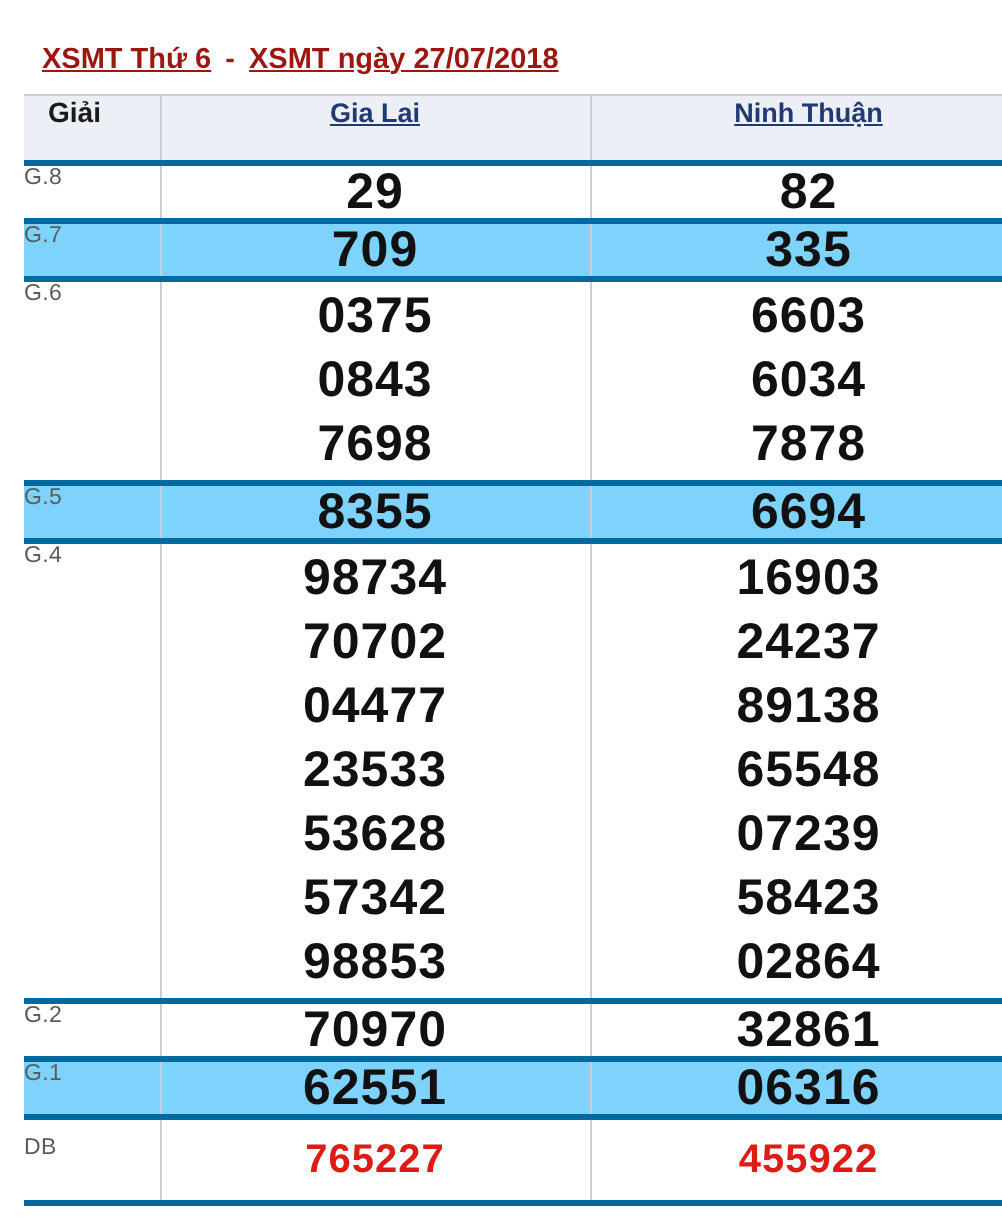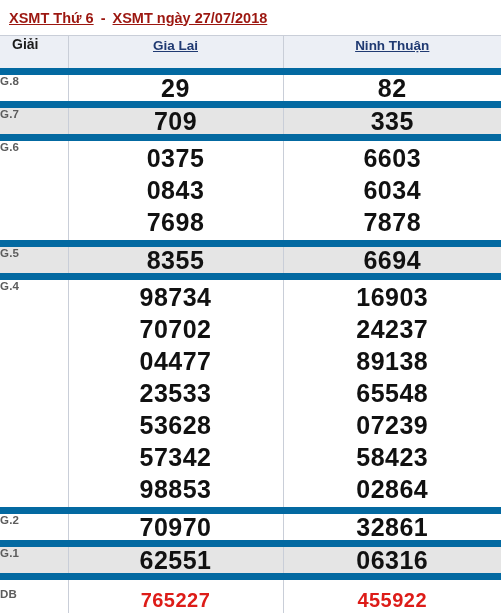--- a/index.html
+++ b/index.html
@@ -11,21 +11,21 @@
     width: 501px;
     height: 613px;
     font-family: "Liberation Sans", sans-serif;
     color: #222222;
     overflow: hidden;
   }
   .page {
     width: 501px;
     height: 613px;
     box-sizing: border-box;
-    padding: 0;
+    padding: 12px;
     position: relative;
   }
   
   .title-bar {
     height: 35px;
     display: flex;
     align-items: center;
     padding-left: 9px;
     box-sizing: border-box;
   }
@@ -52,21 +52,21 @@
     border-top: 1px solid #c9ced8;
     border-bottom: 1px solid #c9ced8;
   }
   .result-table col.c-prize  { width: 68px; }
   .result-table col.c-prov1  { width: 215px; }
   .result-table col.c-prov2  { width: 218px; }
 
   .result-table th,
   .result-table td {
     border-right: 1px solid #c9ced8;
-    border-bottom: 7px solid #0369a1;
+    border-bottom: 3px solid #0369a1;
     padding: 0;
     vertical-align: top;
   }
   .result-table th:last-child,
   .result-table td:last-child {
     border-right: none;
   }
 
   thead th {
     background: #eceff5;
@@ -85,29 +85,29 @@
     text-align: center;
   }
   .prov-link {
     color: #203a72;
     font-size: 13.5px;
     font-weight: bold;
     text-decoration: underline;
     cursor: pointer;
   }
 
-  tbody tr.alt > td { background: #e5e5e5; }
+  tbody tr.alt > td { background: #7dd3fc; }
   tbody tr.plain > td { background: #ffffff; }
 
   .prize-label {
     font-size: 11.5px;
     color: #5c5c5c;
     padding: 7px 0 0 12px;
     letter-spacing: 0.2px;
-    font-weight: bold;
+    font-weight: normal;
   }
   .nums {
     text-align: center;
     padding: 0;
   }
   .num {
     font-size: 25px;
     font-weight: bold;
     color: #111111;
     line-height: 26px;

